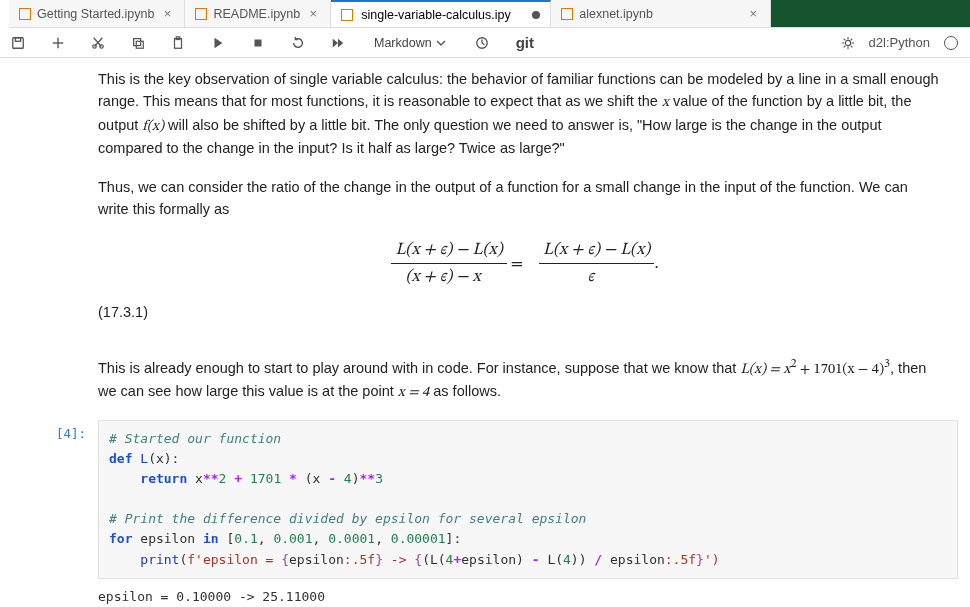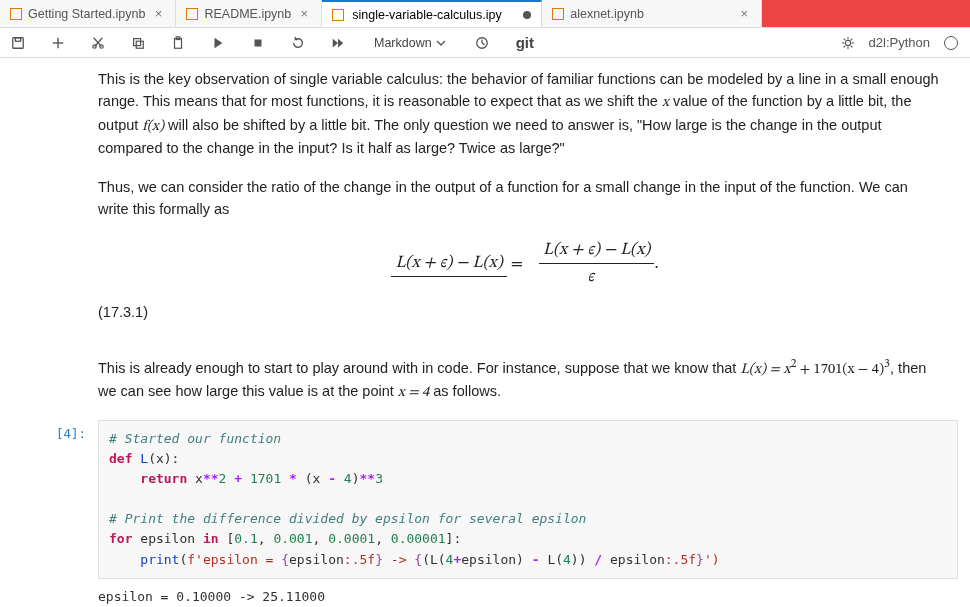--- a/index.html
+++ b/index.html
@@ -1,17 +1,17 @@
 <!DOCTYPE html>
 <html><head>
 <meta charset="utf-8">
 <style>
 * { margin: 0; padding: 0; box-sizing: border-box; }
 body { font-family: -apple-system, BlinkMacSystemFont, "Segoe UI", Helvetica, Arial, sans-serif; font-size: 13px; background: #fff; color: #333; width: 970px; height: 607px; overflow: hidden; }
-.tabbar { display: flex; height: 28px; border-bottom: 1px solid #ddd; background: #ef4444; align-items: stretch; }
+.tabbar { display: flex; height: 28px; border-bottom: 1px solid #ddd; background: #14532d; align-items: stretch; margin-left: 9px; }
 .tab { display: flex; align-items: center; padding: 0 10px; border-right: 1px solid #ddd; gap: 6px; font-size: 12.5px; color: #555; cursor: pointer; min-width: 110px; white-space: nowrap; position: relative; background: #f7f7f7; }
 .tab.active { background: #fff; border-top: 2px solid #1976d2; color: #000; }
 .tab .jpicon { width: 12px; height: 12px; border: 1.5px solid #e07800; display: inline-flex; align-items: center; justify-content: center; font-size: 8px; color: #e07800; font-weight: 600; }
 .tab .close { margin-left: auto; color: #777; font-size: 13px; width: 14px; text-align: center; }
 .tab .dirty { width: 8px; height: 8px; border-radius: 50%; background: #555; margin-left: auto; }
 .toolbar { display: flex; align-items: center; height: 30px; border-bottom: 1px solid #ddd; padding: 0 6px; gap: 16px; background: #fff; }
 .tbtn { width: 24px; height: 24px; display: flex; align-items: center; justify-content: center; color: #555; cursor: pointer; border-radius: 2px; }
 .tbtn svg { width: 14px; height: 14px; }
 .celltype { display: flex; align-items: center; gap: 4px; padding: 0 8px; font-size: 12.5px; color: #444; cursor: pointer; }
 .kernel { margin-left: auto; display: flex; align-items: center; gap: 14px; padding-right: 6px; font-size: 13px; color: #555; }
@@ -22,21 +22,21 @@
 .md .eqnum { margin-bottom: 32px; }
 .eq { text-align: center; font-family: "Cambria Math","STIX Two Math","Latin Modern Math", Georgia, serif; font-size: 17px; margin: 4px 0 10px 0; font-style: italic; }
 .frac { display: inline-block; vertical-align: middle; text-align: center; }
 .frac .num { display: block; border-bottom: 1px solid #222; padding: 0 4px; margin-left: 12px; }
 .frac .den { display: block; padding: 0 4px; }
 .mi { font-style: italic; font-family: "Cambria Math","STIX Two Math", Georgia, serif; }
 .codecell { display: flex; margin: 2px 12px 2px 12px; }
 .prompt { width: 86px; text-align: right; padding: 6px 12px 0 0; font-family: "SF Mono", Menlo, Consolas, monospace; font-size: 12.5px; color: #307fc1; }
 .codearea { flex: 1; background: #f7f7f7; border: 1px solid #e0e0e0; padding: 8px 10px; font-family: "SF Mono", Menlo, Consolas, monospace; font-size: 13px; line-height: 1.55; white-space: pre; color: #303030; }
 .out { font-family: "SF Mono", Menlo, Consolas, monospace; font-size: 13px; line-height: 1.55; white-space: pre; color: #303030; margin-left: 98px; padding: 6px 0 4px 0; }
-.kw { color: #be185d; font-weight: 600; }
+.kw { color: #1d4ed8; font-weight: 600; }
 .cm { color: #408080; font-style: italic; }
 .nm { color: #208050; }
 .op { color: #aa22ff; font-weight: 600; }
 .str { color: #b03020; }
 .strint { color: #a040a0; }
 .fn { color: #1040c0; }
 </style>
 </head>
 <body>
 
@@ -153,20 +153,21 @@
 
   <div class="md">
     <div class="para">
       <span>This is the key observation of single variable calculus: the behavior of familiar functions can be modeled by a line in a small enough range. This means that for most functions, it is reasonable to expect that as we shift the </span><span class="mi">x</span><span> value of the function by a little bit, the output </span><span class="mi">f(x)</span><span> will also be shifted by a little bit. The only question we need to answer is, "How large is the change in the output compared to the change in the input? Is it half as large? Twice as large?"</span>
     </div>
     <div class="para">Thus, we can consider the ratio of the change in the output of a function for a small change in the input of the function. We can write this formally as</div>
 
     <div class="eq">
       <span class="frac">
         <span class="num">L(x + ϵ) − L(x)</span>
+        <span class="den">(x + ϵ) − x</span>
       </span>
       <span style="font-style:normal;"> = </span>
       <span class="frac">
         <span class="num">L(x + ϵ) − L(x)</span>
         <span class="den">ϵ</span>
       </span><span style="font-style:normal;">.</span>
     </div>
     <div class="eqnum">(17.3.1)</div>
 
     <div class="para">

